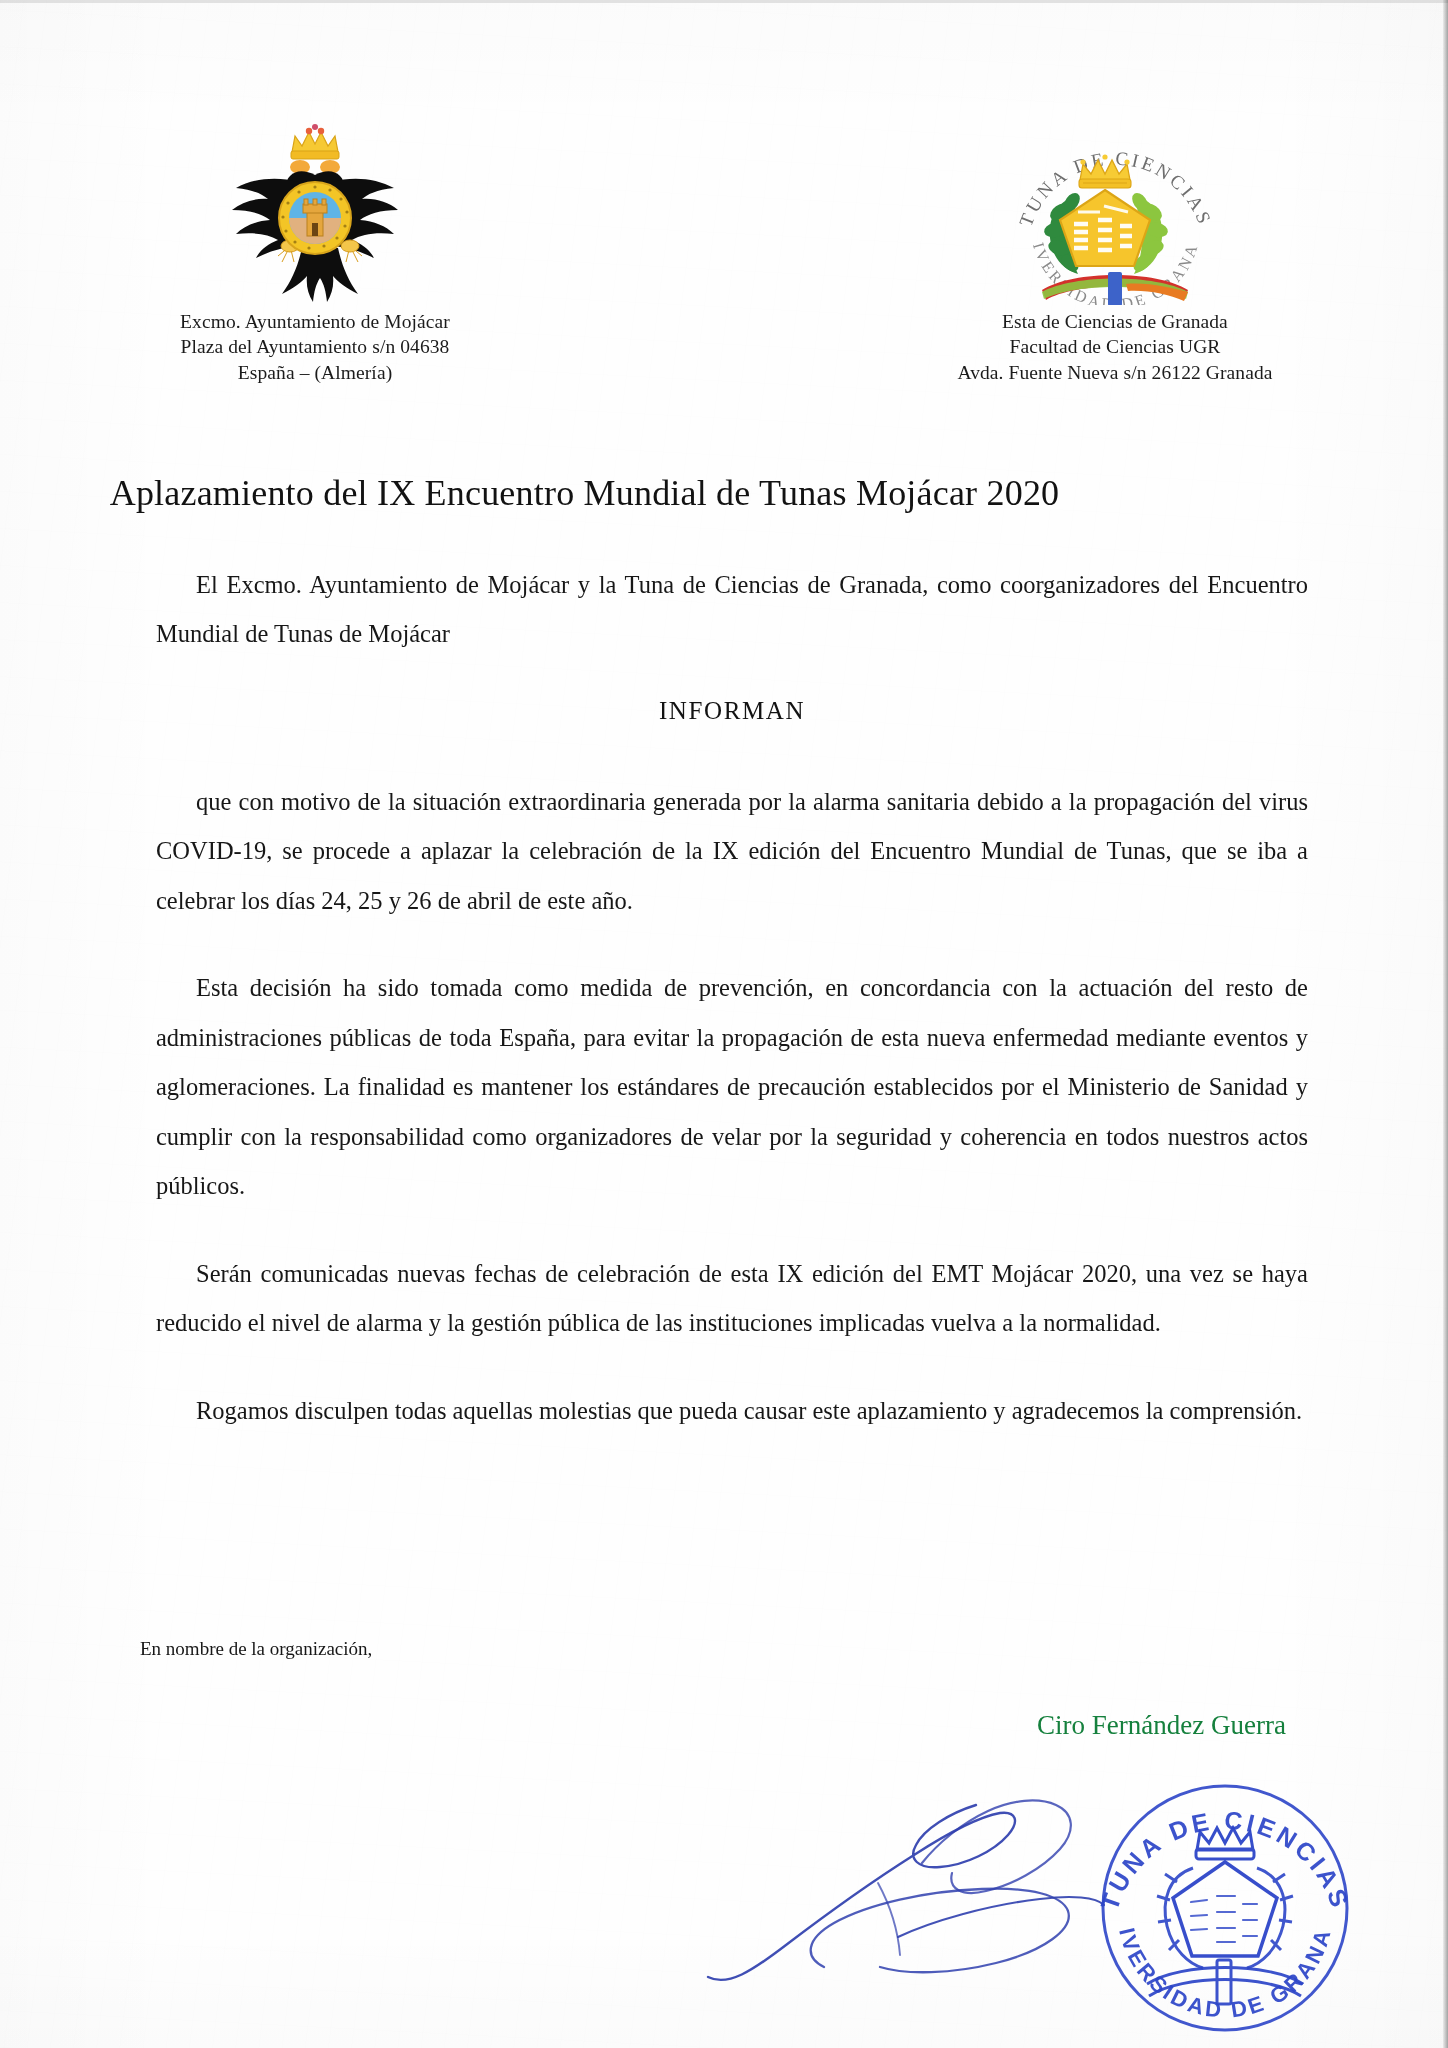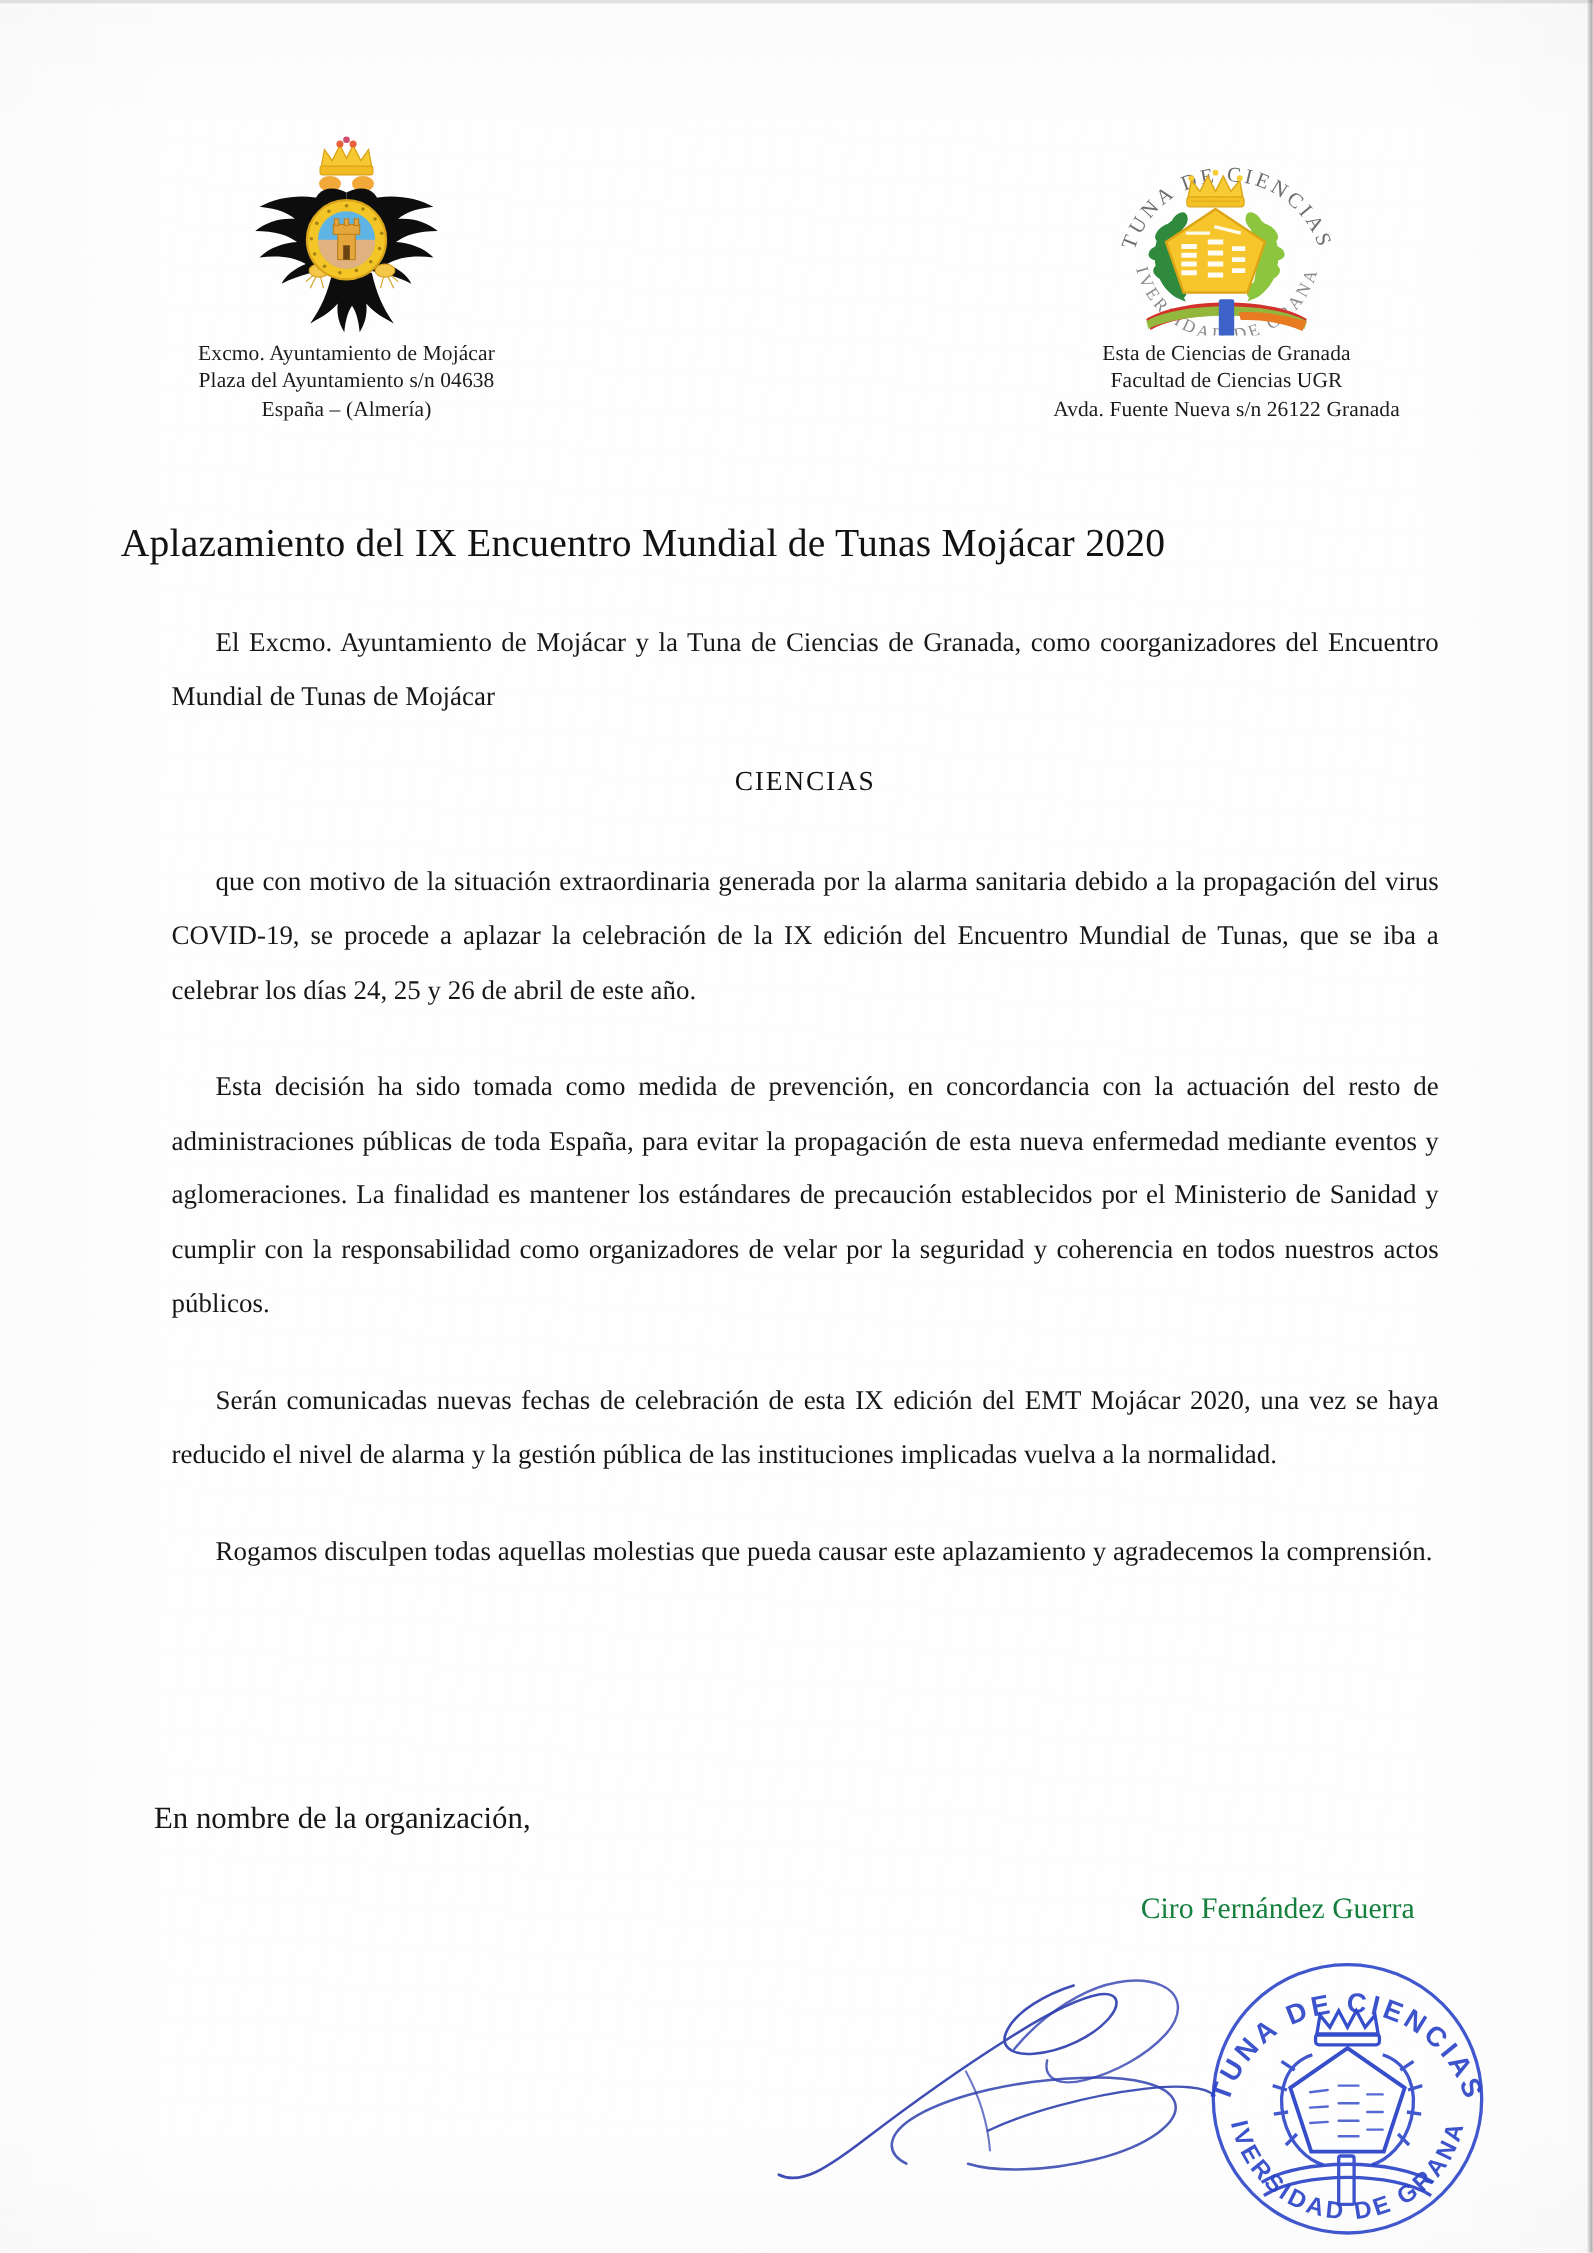--- a/index.html
+++ b/index.html
@@ -122,21 +122,21 @@
   }
 
   
   .sign-block {
     position: absolute;
     top: 1638px;
     left: 140px;
     width: 1160px;
   }
   .sign-intro {
-    font-size: 28px;
+    font-size: 19px;
     color: #171717;
     margin-bottom: 46px;
   }
   .sign-name {
     text-align: right;
     font-size: 27px;
     line-height: 1.45;
     color: #15803d;
     padding-right: 14px;
   }
@@ -319,21 +319,21 @@
         <div>Avda. Fuente Nueva s/n 26122 Granada</div>
       </div>
     </div>
   </div>
 
   <div class="doc-title">Aplazamiento del IX Encuentro Mundial de Tunas Mojácar 2020</div>
 
   <div class="body-block">
     <p class="para">El Excmo. Ayuntamiento de Mojácar y la Tuna de Ciencias de Granada, como coorganizadores del Encuentro Mundial de Tunas de Mojácar</p>
 
-    <div class="informan">CIENCIAS</div>
+    <div class="informan">INFORMAN</div>
 
     <p class="para">que con motivo de la situación extraordinaria generada por la alarma sanitaria debido a la propagación del virus COVID-19, se procede a aplazar la celebración de la IX edición del Encuentro Mundial de Tunas, que se iba a celebrar los días 24, 25 y 26 de abril de este año.</p>
     <p class="para">Esta decisión ha sido tomada como medida de prevención, en concordancia con la actuación del resto de administraciones públicas de toda España, para evitar la propagación de esta nueva enfermedad mediante eventos y aglomeraciones. La finalidad es mantener los estándares de precaución establecidos por el Ministerio de Sanidad y cumplir con la responsabilidad como organizadores de velar por la seguridad y coherencia en todos nuestros actos públicos.</p>
     <p class="para">Serán comunicadas nuevas fechas de celebración de esta IX edición del EMT Mojácar 2020, una vez se haya reducido el nivel de alarma y la gestión pública de las instituciones implicadas vuelva a la normalidad.</p>
     <p class="para tight">Rogamos disculpen todas aquellas molestias que pueda causar este aplazamiento y agradecemos la comprensión.</p>
   </div>
 
   <div class="sign-block">
     <div class="sign-intro">En nombre de la organización,</div>
     <div class="sign-name">Ciro Fernández Guerra</div>

